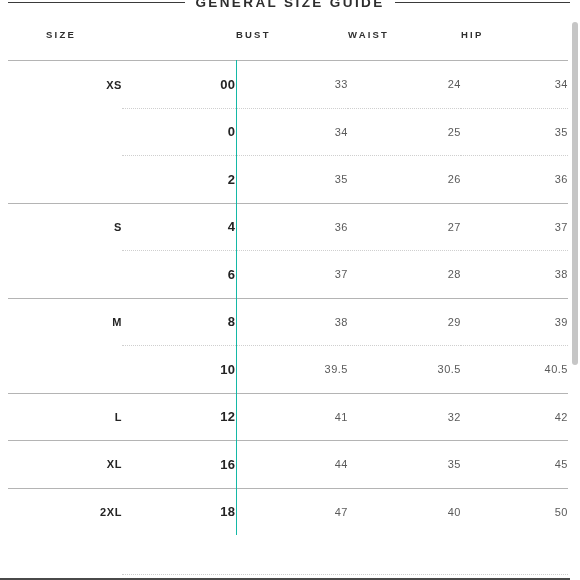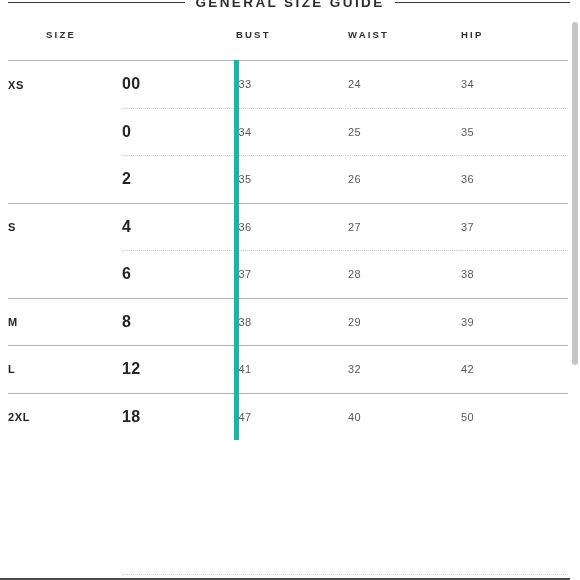--- a/index.html
+++ b/index.html
@@ -85,38 +85,38 @@
     vertical-align: middle;
     border: 0;
   }
   thead th.h-size  { text-align: left; padding-left: 38px; }
 
   thead tr { border-bottom: 1px solid #b4b4b4; }
 
   tbody td {
     height: 46.5px;
     font-size: 11px;
-    text-align: left;
+    text-align: right;
     vertical-align: middle;
     border: 0;
     padding: 0;
   }
 
   td.cell-size {
     font-weight: 700;
     color: #242424;
     font-size: 11px;
     letter-spacing: 0.6px;
   }
   td.cell-num {
     font-weight: 700;
     color: #242424;
-    font-size: 16px;
+    font-size: 13px;
     letter-spacing: 0.4px;
-    border-right: 5px solid #14b8a6;
+    border-right: 1px solid #14b8a6;
   }
   td.cell-meas {
     font-weight: 400;
     color: #5a5a5a;
     font-size: 11px;
     letter-spacing: 0.5px;
   }
 
   
   tr.group-start > td { border-top: 1px solid #b4b4b4; }
@@ -228,28 +228,42 @@
             <td class="cell-meas">28</td>
             <td class="cell-meas">38</td>
           </tr>
           <tr class="group-start">
             <td class="cell-size">M</td>
             <td class="cell-num">8</td>
             <td class="cell-meas">38</td>
             <td class="cell-meas">29</td>
             <td class="cell-meas">39</td>
           </tr>
+          <tr class="dotted">
+            <td class="cell-size"></td>
+            <td class="cell-num">10</td>
+            <td class="cell-meas">39.5</td>
+            <td class="cell-meas">30.5</td>
+            <td class="cell-meas">40.5</td>
+          </tr>
           <tr class="group-start">
             <td class="cell-size">L</td>
             <td class="cell-num">12</td>
             <td class="cell-meas">41</td>
             <td class="cell-meas">32</td>
             <td class="cell-meas">42</td>
           </tr>
           <tr class="group-start">
+            <td class="cell-size">XL</td>
+            <td class="cell-num">16</td>
+            <td class="cell-meas">44</td>
+            <td class="cell-meas">35</td>
+            <td class="cell-meas">45</td>
+          </tr>
+          <tr class="group-start">
             <td class="cell-size">2XL</td>
             <td class="cell-num">18</td>
             <td class="cell-meas">47</td>
             <td class="cell-meas">40</td>
             <td class="cell-meas">50</td>
           </tr>
         </tbody>
     </table>
   </div>
 

